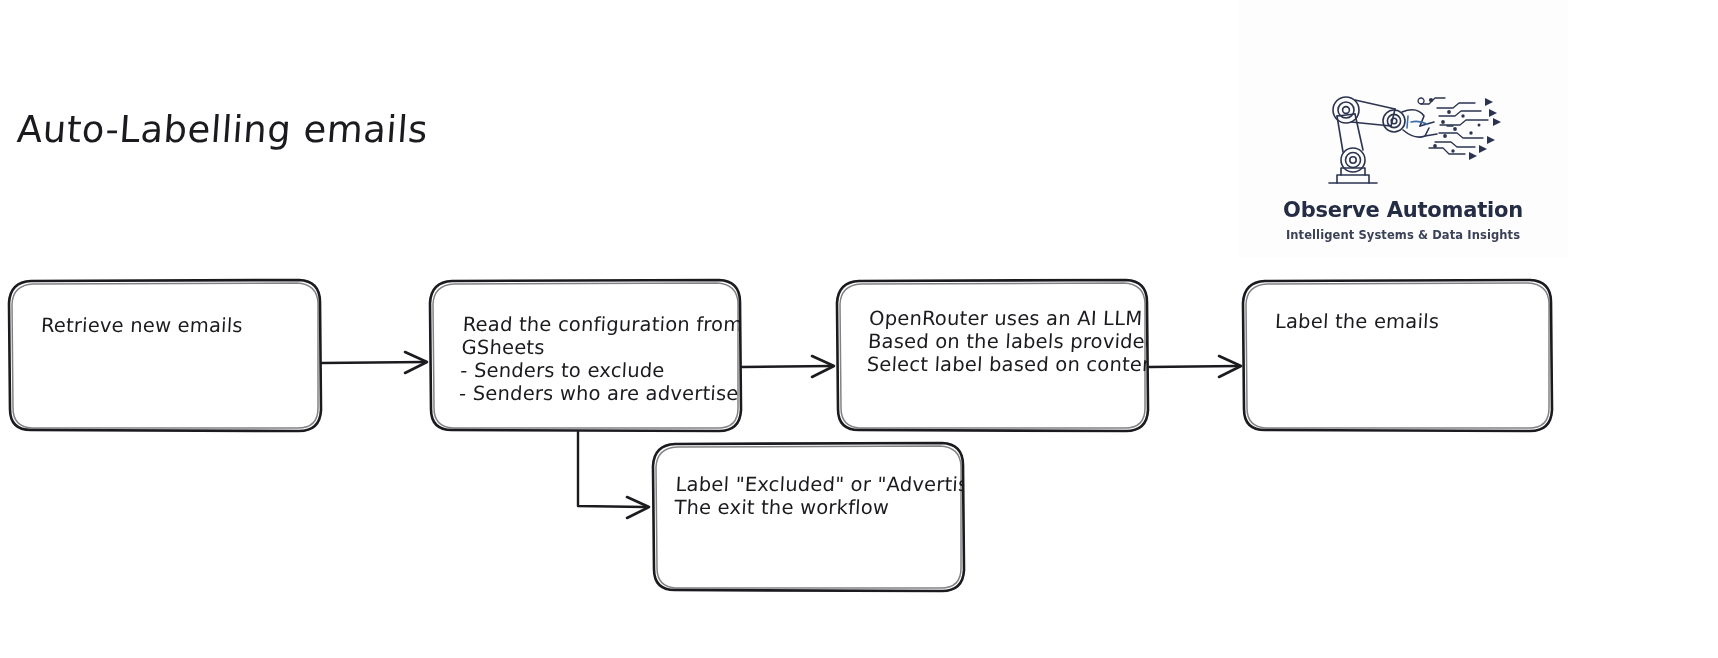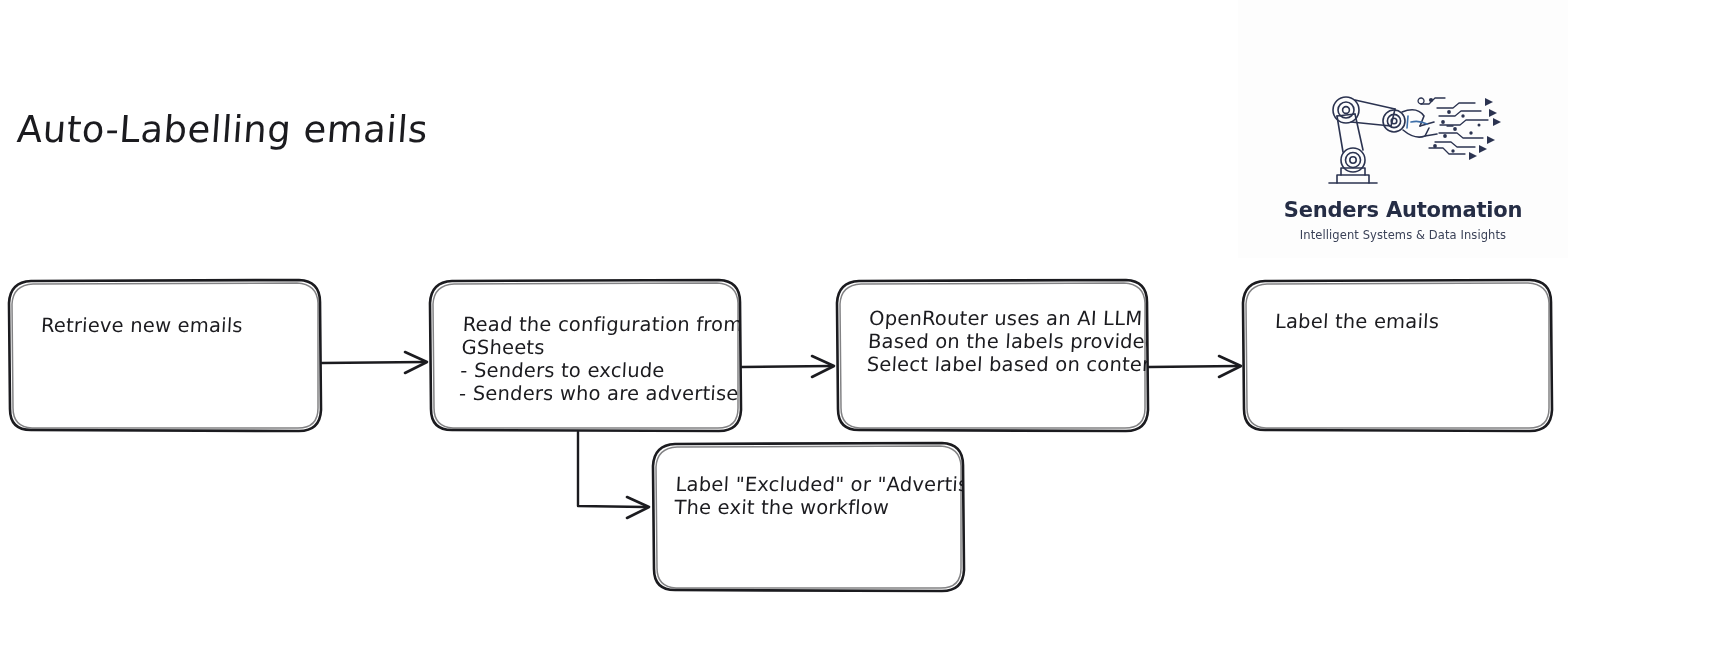--- a/index.html
+++ b/index.html
@@ -38,21 +38,21 @@
   .logo-name{
     margin-top:10px;
     font-family:"DejaVu Sans",sans-serif;
     font-size:21px;font-weight:bold;
     color:#252d45;letter-spacing:-0.2px;
     white-space:nowrap;
   }
   .logo-tagline{
     margin-top:6px;
     font-family:"DejaVu Sans",sans-serif;
-    font-size:11.5px;font-weight:400;
+    font-size:11.5px;font-weight:700;
     color:#3b4258;letter-spacing:0.1px;
     white-space:nowrap;
   }
 
   
   .node{
     position:absolute;
     box-sizing:border-box;
     background:transparent;
     overflow:hidden;
@@ -203,21 +203,21 @@
       <circle cx="176" cy="47" r="1.5"></circle>
 
       <path d="M182,20 l8,4 l-8,4 z"></path>
       <path d="M186,31 l8,4 l-8,4 z"></path>
       <path d="M190,40 l8,4 l-8,4 z"></path>
       <path d="M184,58 l8,4 l-8,4 z"></path>
       <path d="M176,67 l8,4 l-8,4 z"></path>
       <path d="M166,74 l8,4 l-8,4 z"></path>
     </g>
   </svg>
-  <div class="logo-name">Senders Automation</div>
+  <div class="logo-name">Observe Automation</div>
   <div class="logo-tagline">Intelligent Systems &amp; Data Insights</div>
 </div>
 
 <div class="node" id="node-retrieve">
   <div class="node-text">Retrieve new emails</div>
 </div>
 
 <div class="node" id="node-config">
   <div class="node-text">Read the configuration from
 GSheets

